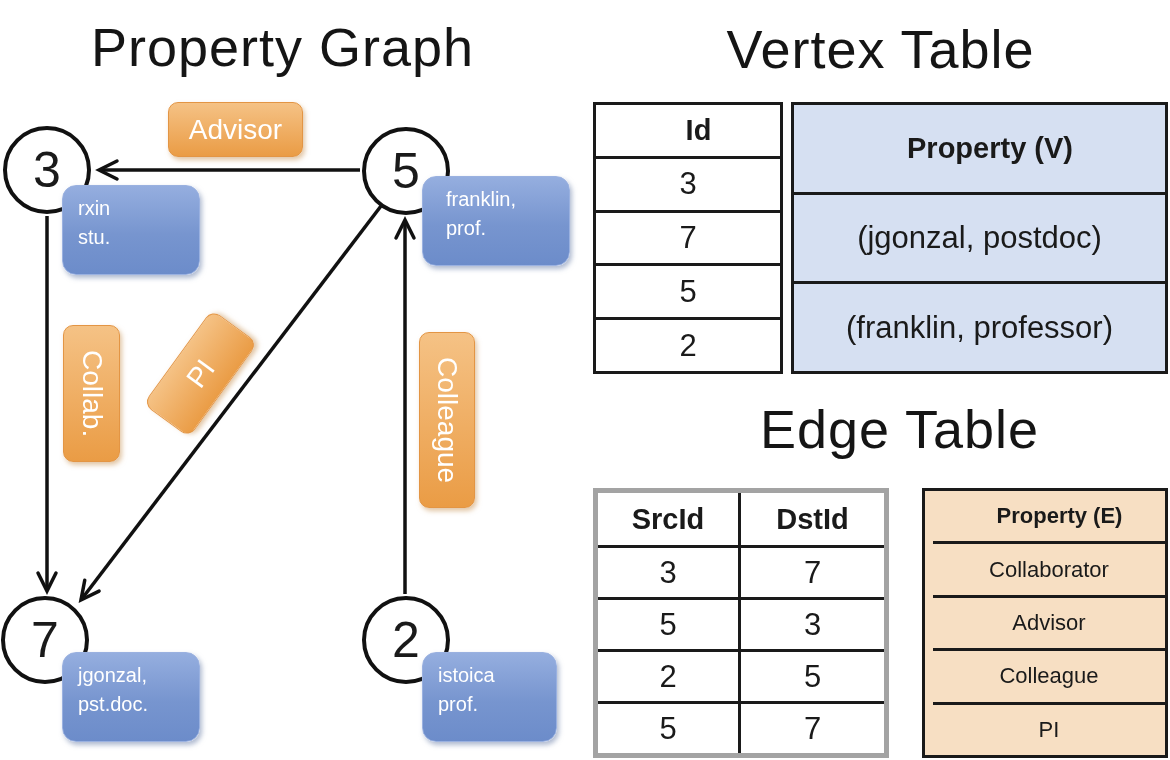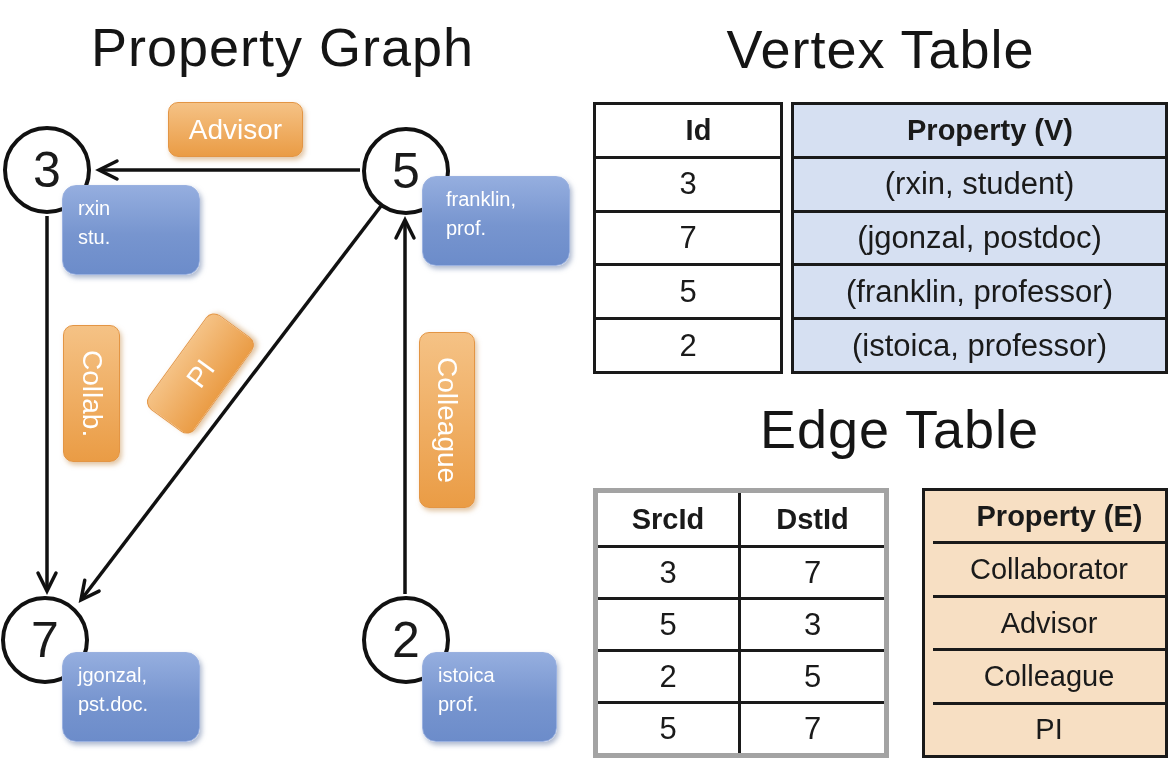--- a/index.html
+++ b/index.html
@@ -81,21 +81,21 @@
   .tbl-grid .cell {
     display:flex; align-items:center; justify-content:center;
     border-top:3px solid #1a1a1a; font-size:31px; white-space:nowrap;
   }
   .tbl-grid .cell:nth-child(-n+2) { border-top:none; }
   .tbl-grid .cell:nth-child(odd)  { border-right:3px solid #1a1a1a; }
   .tbl-grid .hdr { font-weight:bold; font-size:29px; }
 
   #et-ids  { left:593px; top:488px; width:296px; height:270px; }
   #et-prop { left:922px; top:488px; width:246px; height:270px; background:#F7DFC3; }
-  #et-prop .cell { background:#F7DFC3; font-size:29px;margin-left:8px; }
+  #et-prop .cell { background:#F7DFC3; font-size:22px;margin-left:8px; }
 </style>
 </head>
 <body>
 
 <div class="stage">
 
   <div class="big-title" id="pg-title">Property Graph</div>
   <div class="big-title" id="vt-title">Vertex Table</div>
   <div class="big-title" id="et-title">Edge Table</div>
 
@@ -157,24 +157,22 @@
   <div class="tbl" id="vt-id">
     <div class="cell hdr">Id</div>
     <div class="cell">3</div>
     <div class="cell">7</div>
     <div class="cell">5</div>
     <div class="cell">2</div>
   </div>
 
   <div class="tbl" id="vt-prop">
     <div class="cell hdr">Property (V)</div>
-    <div class="cell">(rxin, student)</div>
     <div class="cell">(jgonzal, postdoc)</div>
     <div class="cell">(franklin, professor)</div>
-    <div class="cell">(istoica, professor)</div>
   </div>
 
   <div class="tbl-grid" id="et-ids">
     <div class="cell hdr">SrcId</div>
     <div class="cell hdr">DstId</div>
     <div class="cell">3</div>
     <div class="cell">7</div>
     <div class="cell">5</div>
     <div class="cell">3</div>
     <div class="cell">2</div>

